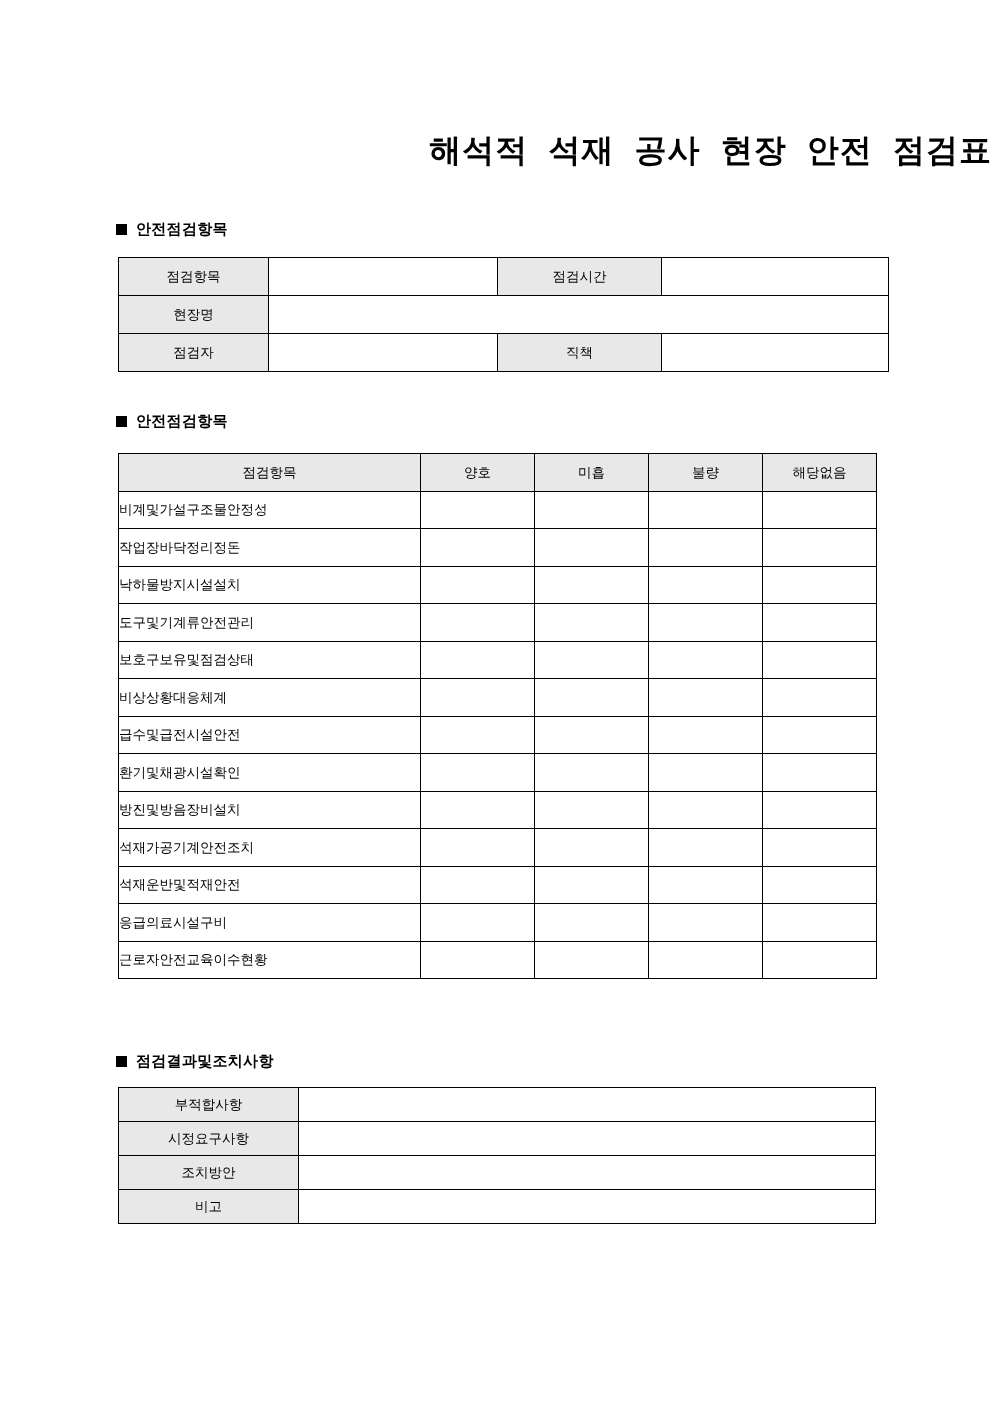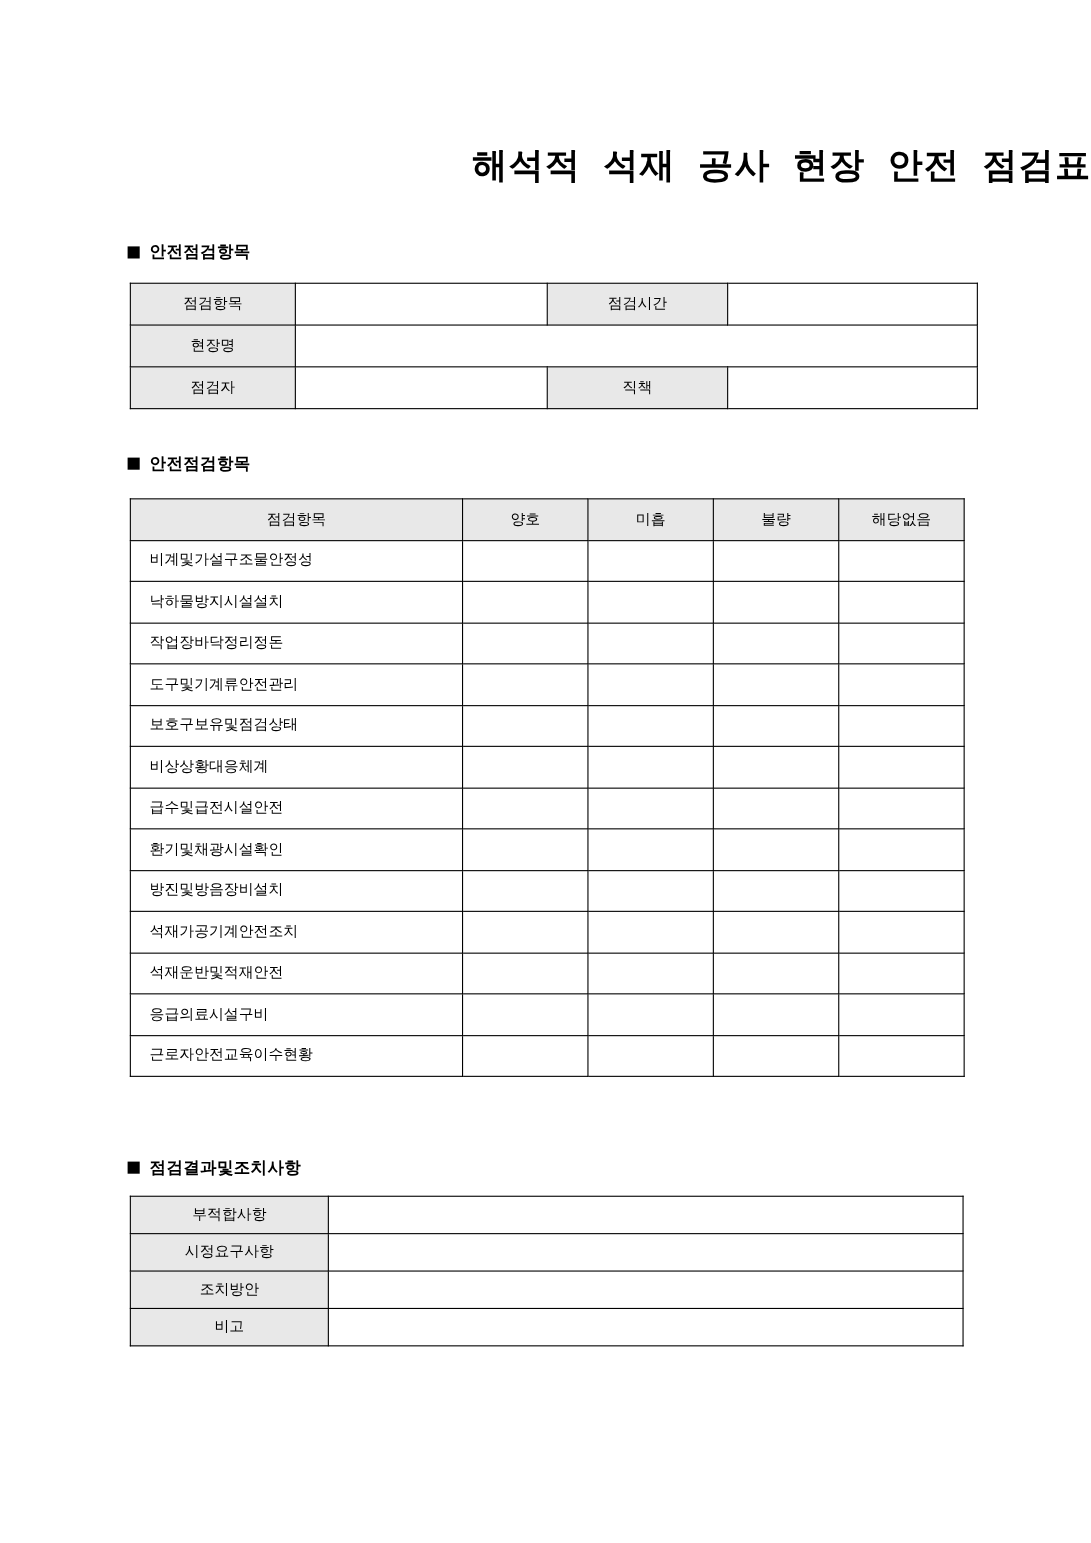--- a/index.html
+++ b/index.html
@@ -92,21 +92,21 @@
   #tbl-basic td { height: 38px; }
   #tbl-basic .c1 { width: 150px; }
   #tbl-basic .c2 { width: 229px; }
   #tbl-basic .c3 { width: 164px; }
   #tbl-basic .c4 { width: 227px; }
 
   
   #tbl-items { top: 453px; }
   #tbl-items td { height: 37.5px; }
   #tbl-items .h { background: #e8e8e8; text-align: center; font-size: 13.5px; }
-  #tbl-items .item-name { text-align: left; padding-left: 17px; }
+  #tbl-items .item-name { text-align: left; padding-left: 0; }
   #tbl-items .mark { background: #ffffff; }
   #tbl-items .ci { width: 302px; margin-top: 33px; }
   #tbl-items .cm { width: 114px; }
 
   
   #tbl-results { top: 1087px; }
   #tbl-results td { height: 34px; }
   #tbl-results .c1 { width: 180px; }
   #tbl-results .c2 { width: 577px; }
 </style>
@@ -160,28 +160,28 @@
     </thead>
     <tbody id="items-body">
         <tr>
           <td class="item-name ci">비계및가설구조물안정성</td>
           <td class="mark cm"></td>
           <td class="mark cm"></td>
           <td class="mark cm"></td>
           <td class="mark cm"></td>
         </tr>
         <tr>
+          <td class="item-name ci">작업장바닥정리정돈</td>
+          <td class="mark cm"></td>
+          <td class="mark cm"></td>
+          <td class="mark cm"></td>
+          <td class="mark cm"></td>
+        </tr>
+        <tr>
           <td class="item-name ci">낙하물방지시설설치</td>
-          <td class="mark cm"></td>
-          <td class="mark cm"></td>
-          <td class="mark cm"></td>
-          <td class="mark cm"></td>
-        </tr>
-        <tr>
-          <td class="item-name ci">작업장바닥정리정돈</td>
           <td class="mark cm"></td>
           <td class="mark cm"></td>
           <td class="mark cm"></td>
           <td class="mark cm"></td>
         </tr>
         <tr>
           <td class="item-name ci">도구및기계류안전관리</td>
           <td class="mark cm"></td>
           <td class="mark cm"></td>
           <td class="mark cm"></td>

